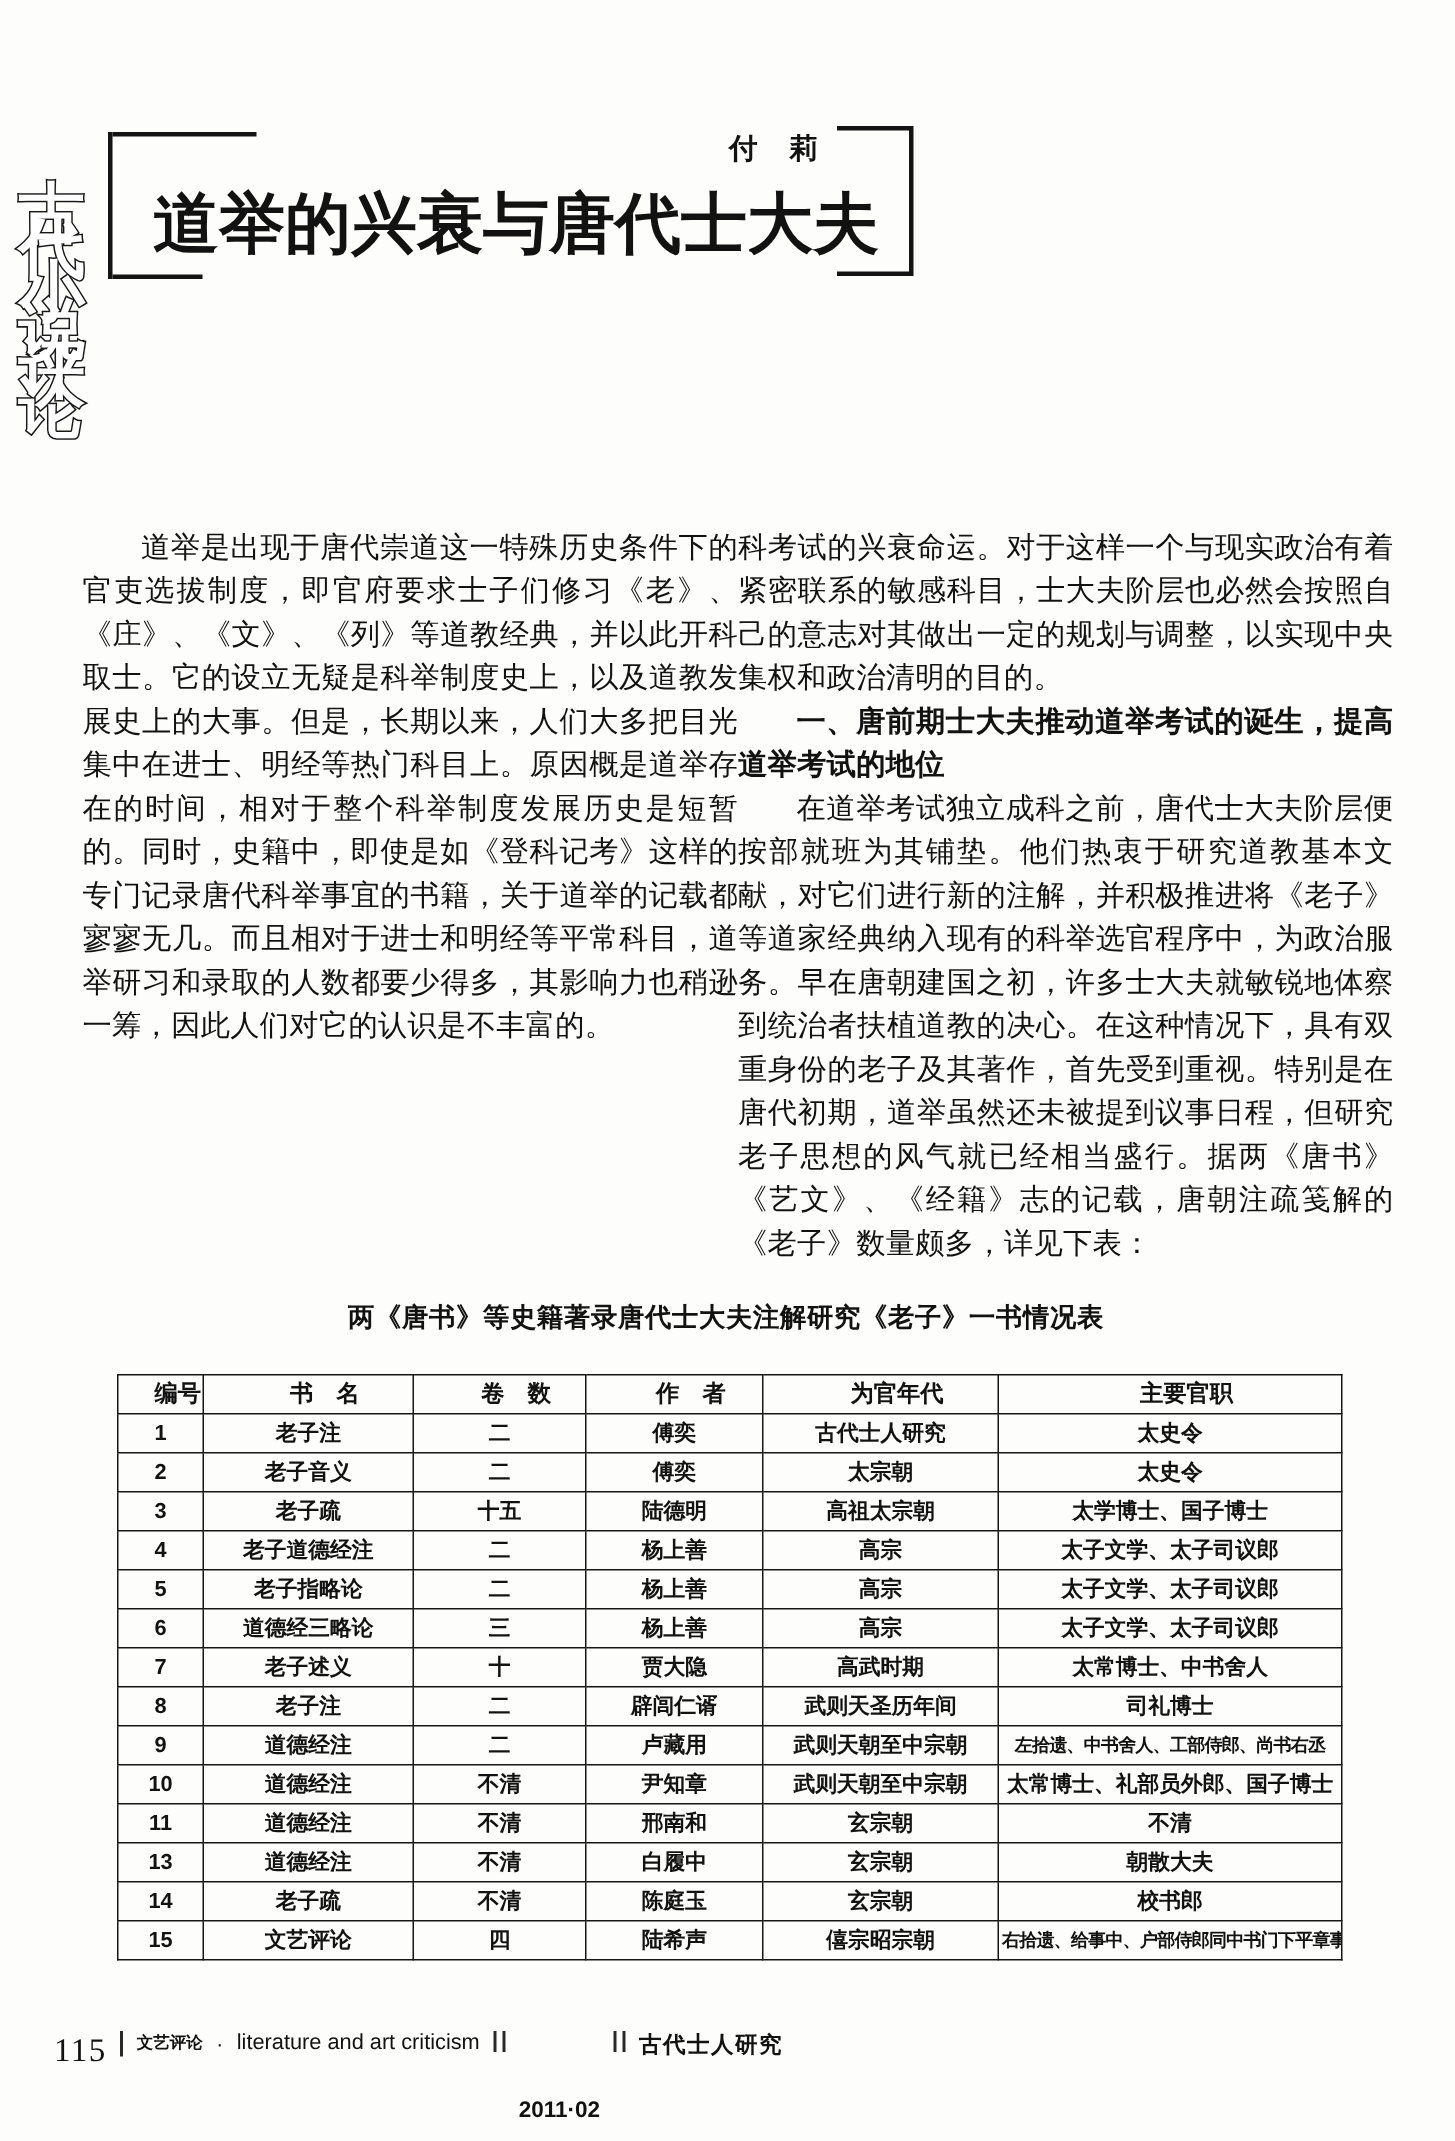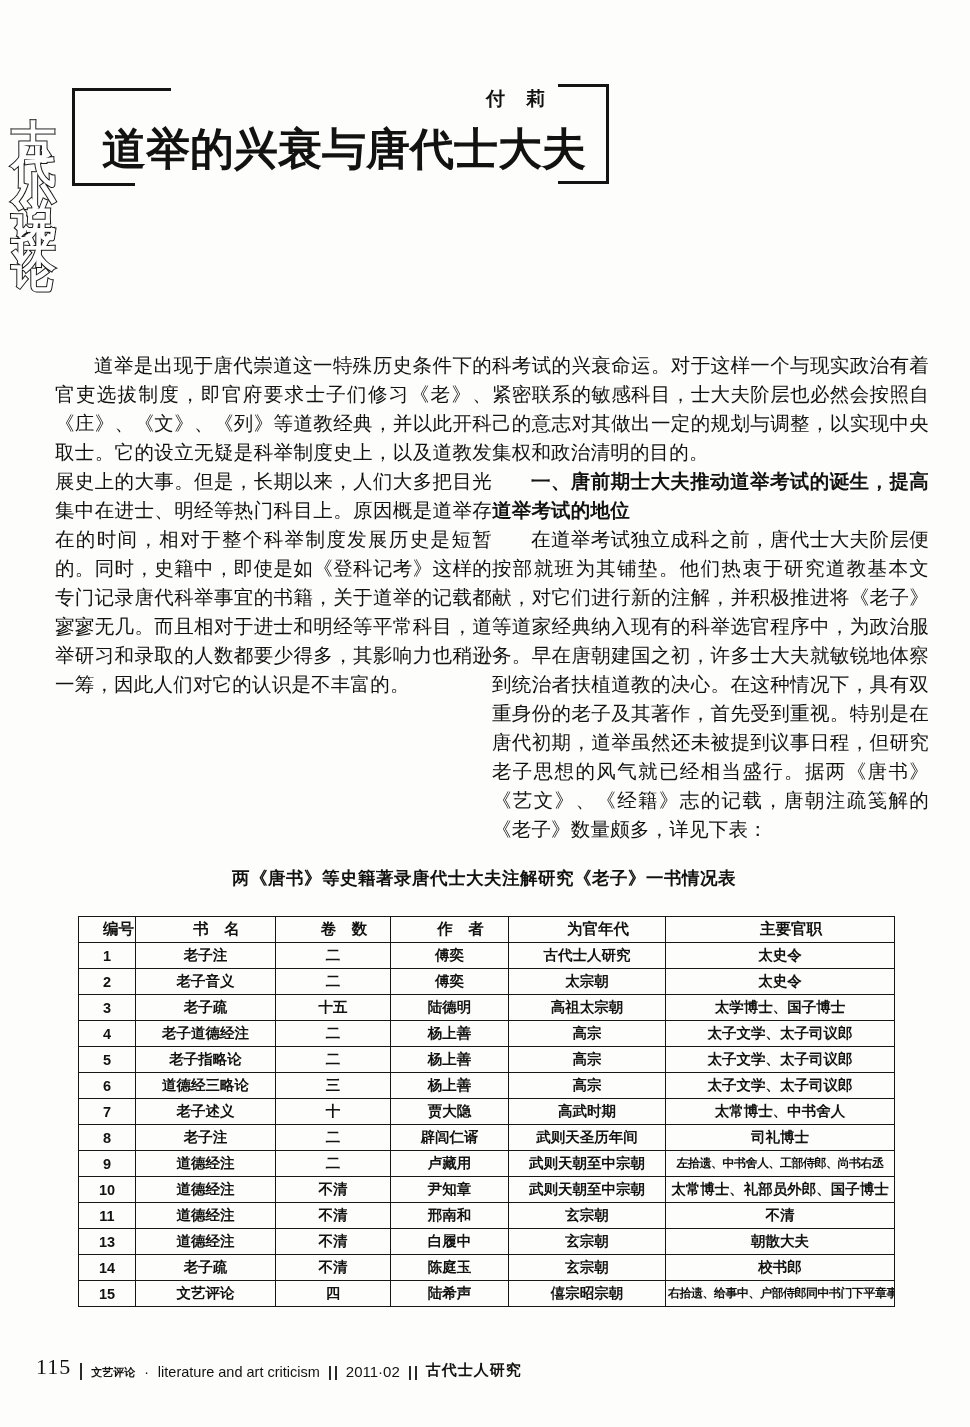--- a/index.html
+++ b/index.html
@@ -54,29 +54,29 @@
   table.booktable th,table.booktable td{
     border:1.6px solid #161616;height:25px;padding:0 2px;
     text-align:center;vertical-align:middle;
     font-weight:bold;font-size:14.5px;white-space:nowrap;overflow:hidden;
   }
   table.booktable th{font-size:15.5px;padding-left:24px;}
   table.booktable td.long{font-size:12px;letter-spacing:-0.5px;}
   
   .footer{
     position:absolute;left:36px;top:1354px;height:26px;
-    display:flex;align-items:flex-end;gap:9px;
+    display:flex;align-items:flex-start;gap:9px;
   }
   .page-num{font-family:"Liberation Serif","DejaVu Serif",serif;font-size:22px;letter-spacing:1px;}
   .bar{display:inline-block;width:2px;height:17px;background:#2a2a2a;}
   .bar.short{height:14px;}
   .bargroup{display:inline-flex;gap:4px;align-items:center;}
   .journal-cn{font-size:11px;font-weight:bold;}
   .journal-en{font-size:14.5px;}
-  .issue{font-size:15px;font-weight:normal;}
+  .issue{font-size:15px;font-weight:bold;margin-top:44px;}
   .section-name{font-size:15px;font-weight:bold;letter-spacing:1px;}
   .dot-sep{font-size:14px;}
 </style>
 </head>
 <body>
 
 <div class="side-label">古代小说评论</div>
 
 <div class="bracket bracket-left"></div>
 <div class="bracket bracket-right"></div>

